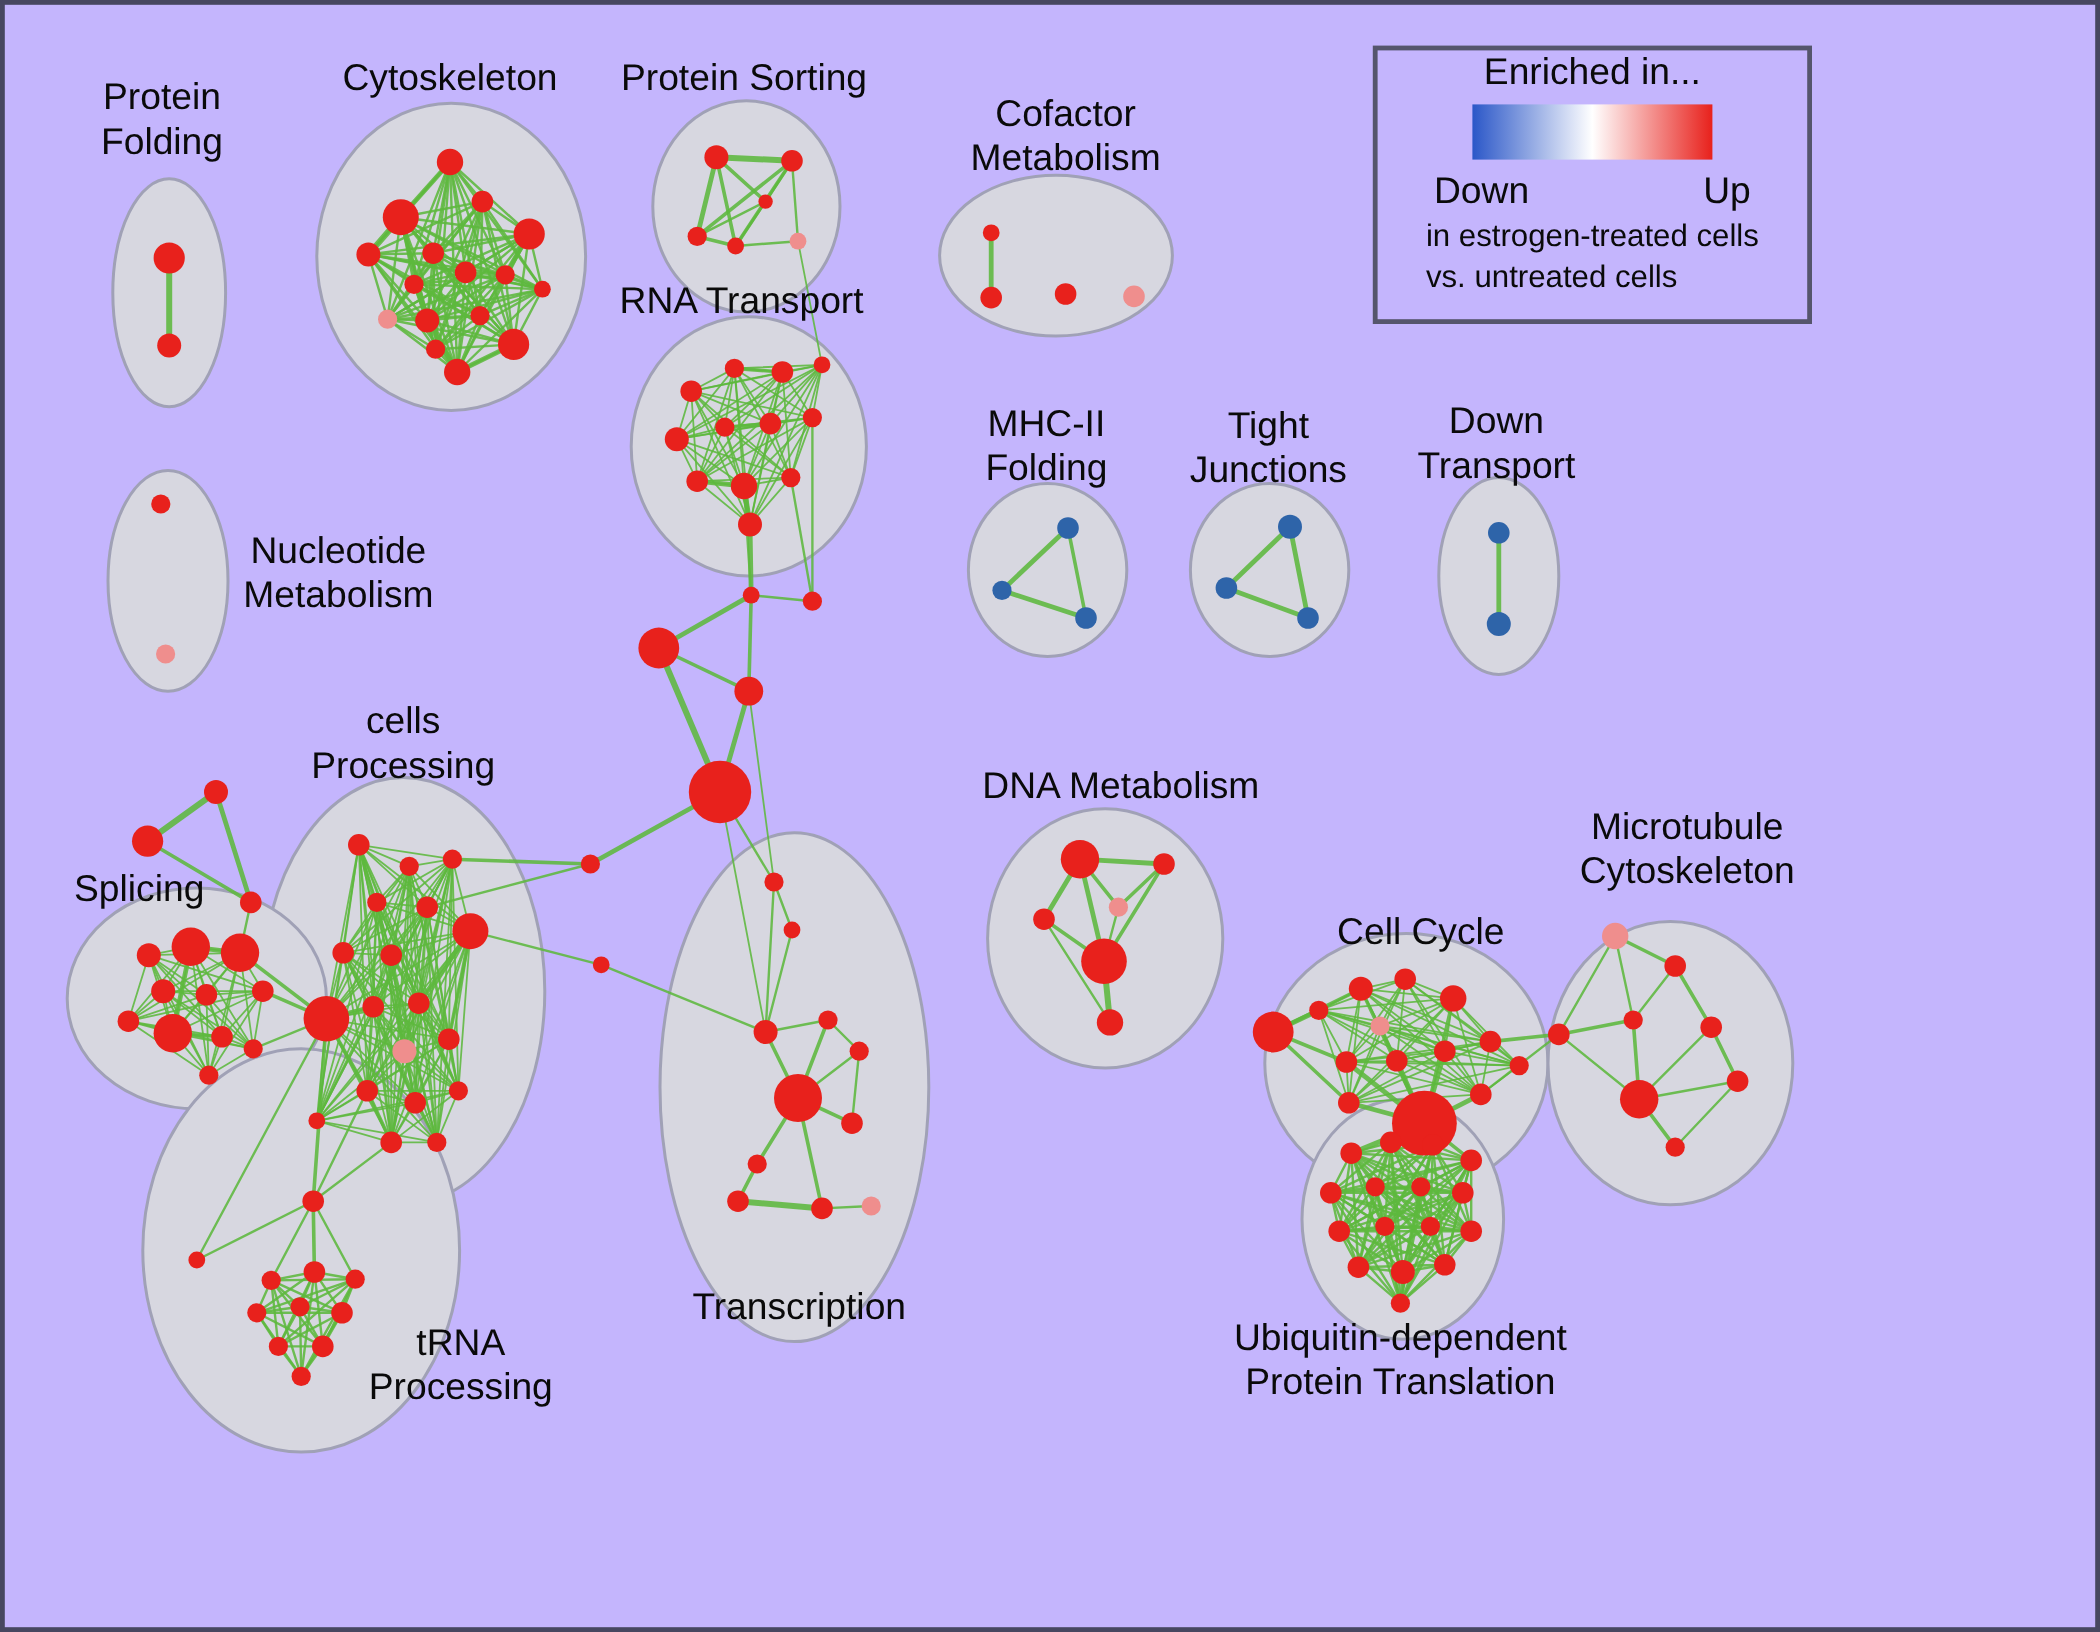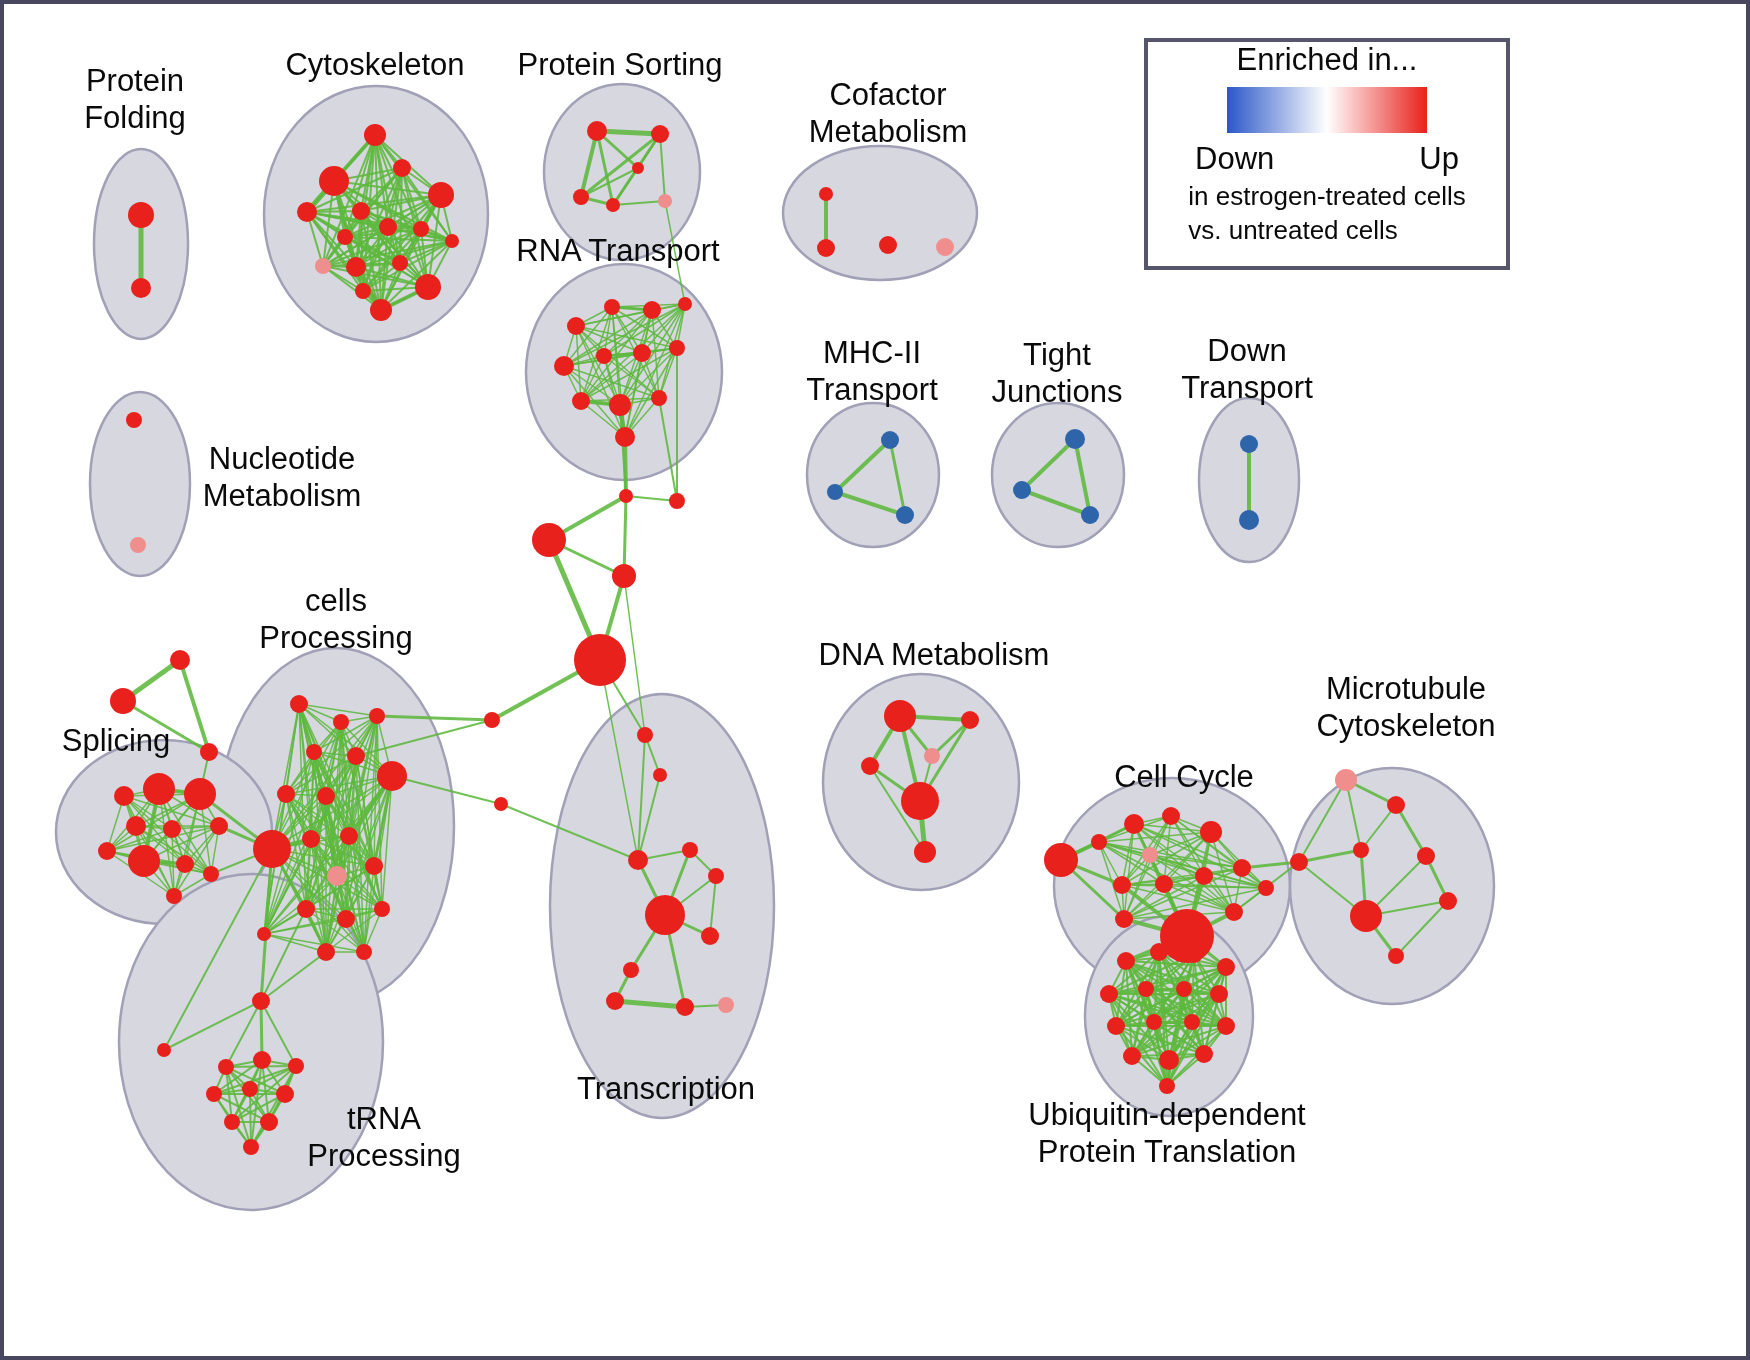--- a/index.html
+++ b/index.html
@@ -19,21 +19,21 @@
     display:flex;flex-direction:column;align-items:center;
   }
   .legend-title{font-size:31px;}
   .legend-bar{width:200px;height:46px;margin-top:9px;}
   .legend-ends{width:264px;display:flex;justify-content:space-between;font-size:31px;margin-top:8px;}
   .legend-caption{font-size:26px;line-height:1.3;white-space:pre-line;margin-top:3px;}
 </style>
 </head>
 <body>
 
-<div class="figure" style="background: #ffffff; border-color: rgb(71, 71, 96);">
+<div class="figure" style="background: #c4b5fd; border-color: rgb(71, 71, 96);">
 
   <svg class="net" id="net-svg" width="1750" height="1360" viewBox="0 0 1750 1360">
       <ellipse cx="137" cy="240" rx="47" ry="95" fill="#d7d7e0" stroke="#a0a1b6" stroke-width="2.5"></ellipse>
       <ellipse cx="372" cy="210" rx="112" ry="128" fill="#d7d7e0" stroke="#a0a1b6" stroke-width="2.5"></ellipse>
       <ellipse cx="618" cy="168" rx="78" ry="88" fill="#d7d7e0" stroke="#a0a1b6" stroke-width="2.5"></ellipse>
       <ellipse cx="876" cy="209" rx="97" ry="67" fill="#d7d7e0" stroke="#a0a1b6" stroke-width="2.5"></ellipse>
       <ellipse cx="620" cy="368" rx="98" ry="108" fill="#d7d7e0" stroke="#a0a1b6" stroke-width="2.5"></ellipse>
       <ellipse cx="136" cy="480" rx="50" ry="92" fill="#d7d7e0" stroke="#a0a1b6" stroke-width="2.5"></ellipse>
       <ellipse cx="869" cy="471" rx="66" ry="72" fill="#d7d7e0" stroke="#a0a1b6" stroke-width="2.5"></ellipse>
       <ellipse cx="1054" cy="471" rx="66" ry="72" fill="#d7d7e0" stroke="#a0a1b6" stroke-width="2.5"></ellipse>
@@ -971,21 +971,21 @@
     <div class="clabel" style="left:131px;top:58px">Protein
 Folding</div>
     <div class="clabel" style="left:371px;top:42px">Cytoskeleton</div>
     <div class="clabel" style="left:616px;top:42px">Protein Sorting</div>
     <div class="clabel" style="left:884px;top:72px">Cofactor
 Metabolism</div>
     <div class="clabel" style="left:614px;top:228px">RNA Transport</div>
     <div class="clabel" style="left:278px;top:436px">Nucleotide
 Metabolism</div>
     <div class="clabel" style="left:868px;top:330px">MHC-II
-Transport</div>
+Folding</div>
     <div class="clabel" style="left:1053px;top:332px">Tight
 Junctions</div>
     <div class="clabel" style="left:1243px;top:328px">Down
 Transport</div>
     <div class="clabel" style="left:332px;top:578px">cells
 Processing</div>
     <div class="clabel" style="left:112px;top:718px">Splicing</div>
     <div class="clabel" style="left:380px;top:1096px">tRNA
 Processing</div>
     <div class="clabel" style="left:662px;top:1066px">Transcription</div>

